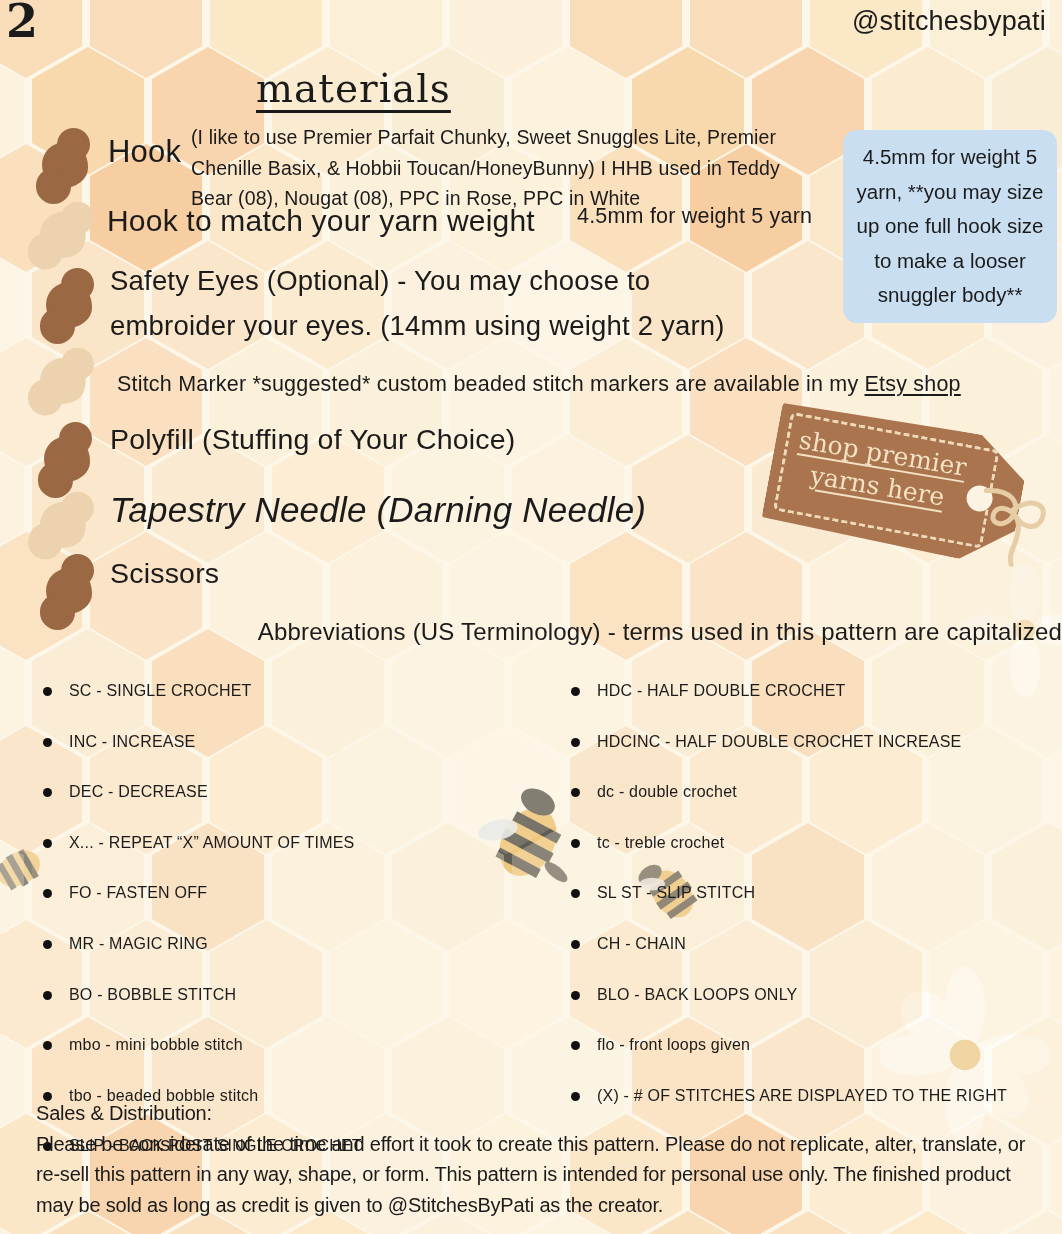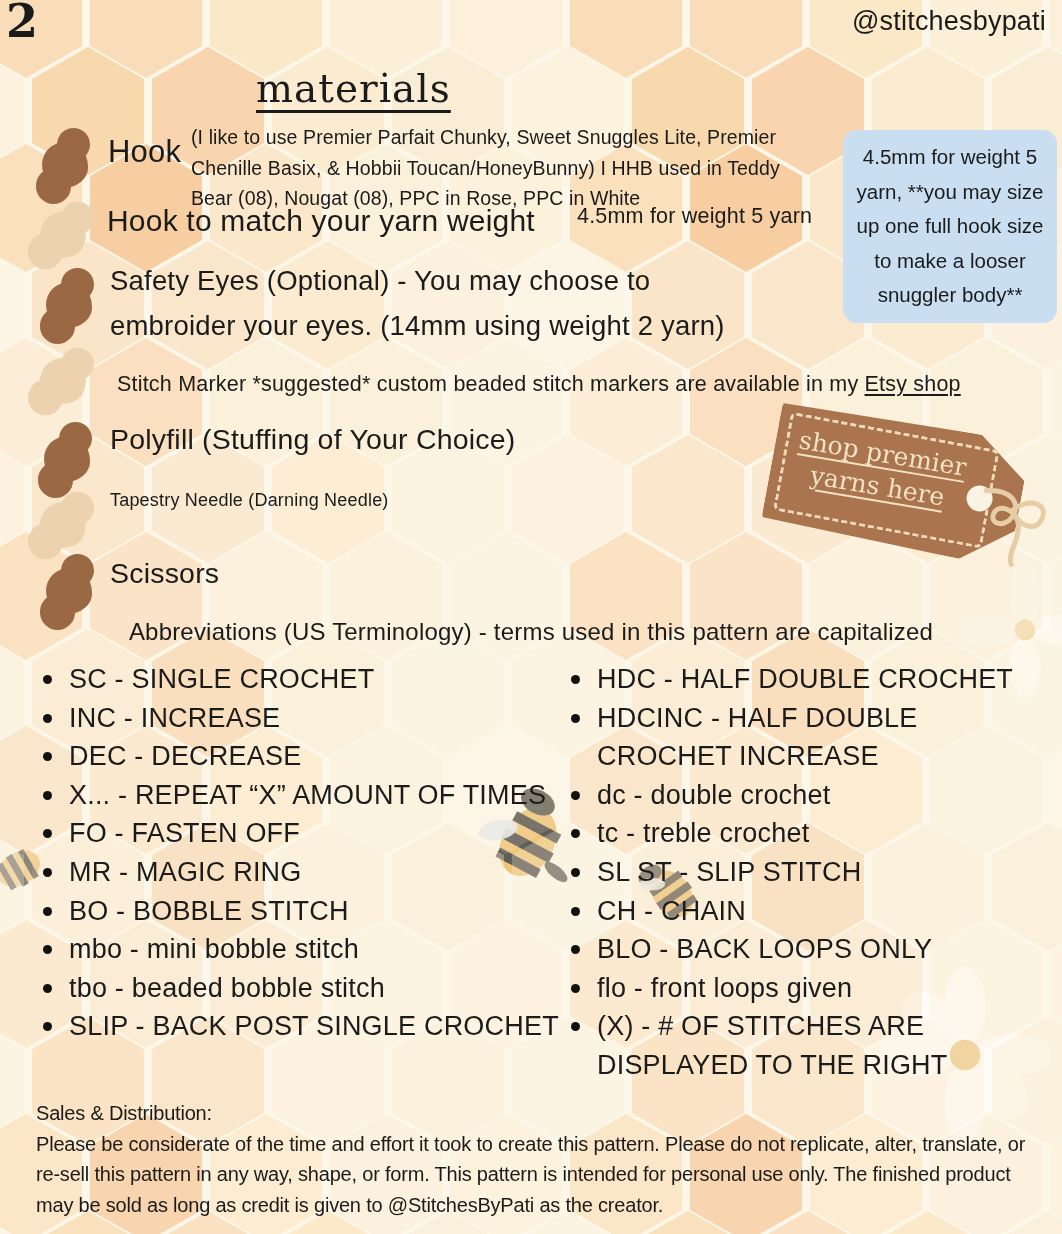--- a/index.html
+++ b/index.html
@@ -40,26 +40,26 @@
   .tag{position:absolute;left:770px;top:420px;width:252px;height:126px;transform:rotate(10.5deg);cursor:pointer;}
   .tag-body{position:absolute;inset:0;background:#a9744e;clip-path:polygon(0 4%,80% 0,100% 30%,100% 70%,80% 100%,0 96%);border-radius:10px;}
   .tag-dash{position:absolute;left:10px;top:12px;right:30px;bottom:14px;border:3.5px dashed #eed9b8;border-radius:6px;}
   .tag-text{position:absolute;left:8px;top:20px;width:200px;text-align:center;
     font-family:"DejaVu Serif","Liberation Serif",serif;font-size:25px;line-height:33px;color:#f3e2c4;
     text-decoration:underline;text-underline-offset:5px;transform:rotate(-1deg);}
   .tag-hole{position:absolute;right:28px;top:50px;width:26px;height:26px;border-radius:50%;background:#fbf4e4;}
   .tag-string{position:absolute;right:-38px;top:38px;}
 
   
-  .abbr-heading{position:absolute;left:0;right:0;top:618px;text-align:center;font-size:24px;letter-spacing:0.2px;}
+  .abbr-heading{position:absolute;left:0;right:0;top:618px;text-align:right;font-size:24px;letter-spacing:0.2px;}
   .abbr-cols{position:absolute;left:40px;top:660px;width:1005px;display:flex;}
   .abbr-col{list-style:none;margin:0;padding:0;}
   .abbr-col.left{width:528px;}
   .abbr-col.right{flex:1;}
-  .abbr-col li{display:flex;align-items:flex-start;font-size:27px;line-height:38.6px;letter-spacing:0.2px;}
+  .abbr-col li{display:flex;align-items:flex-start;font-size:16px;line-height:38.6px;letter-spacing:0.2px;margin-top:12px;}
   .abbr-col li .dot{flex:0 0 9px;width:9px;height:9px;border-radius:50%;background:#111;margin:15px 17px 0 3px;}
 
   
   .footer{position:absolute;left:36px;top:1098px;width:1002px;font-size:20px;line-height:30.5px;letter-spacing:-0.2px;}
   .footer .foot-head{margin:0 0 0 0;}
   .footer p{margin:0;}
 </style>
 </head>
 <body>
 
@@ -270,21 +270,21 @@
 
     <div class="blob tan alt" style="left:40px;top:358px;"></div>
     <div class="mat-medium" style="left:117px;top:361px;width:935px;margin-top:11px;">
       <span>Stitch Marker *suggested*  custom beaded stitch markers are available in my </span><span class="link">Etsy shop</span>
     </div>
 
     <div class="blob brown" style="left:44px;top:436px;"></div>
     <div class="mat-label-lg" style="left:110px;top:423px;font-size:28.5px;">Polyfill (Stuffing of Your Choice)</div>
 
     <div class="blob tan alt" style="left:40px;top:502px;"></div>
-    <div class="mat-label-lg" style="left:110px;top:490px;font-size:18px;">Tapestry Needle (Darning Needle)</div>
+    <div class="mat-label-lg" style="left:110px;top:490px;font-size:35px;font-style:italic;">Tapestry Needle (Darning Needle)</div>
 
     <div class="blob brown" style="left:46px;top:568px;"></div>
     <div class="mat-label-lg" style="left:110px;top:557px;font-size:28.5px;">Scissors</div>
 
     <div class="hook-note-box">4.5mm for weight 5 yarn, **you may size up one full hook size to make a looser snuggler body**</div>
 
     <div class="tag">
       <div class="tag-body"></div>
       <div class="tag-dash"></div>
       <div class="tag-text">

